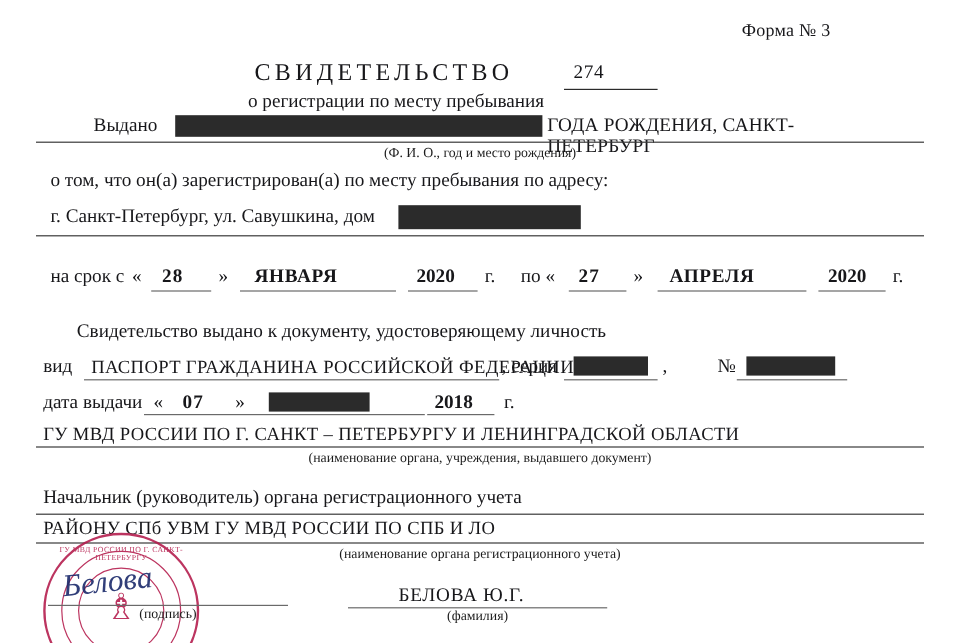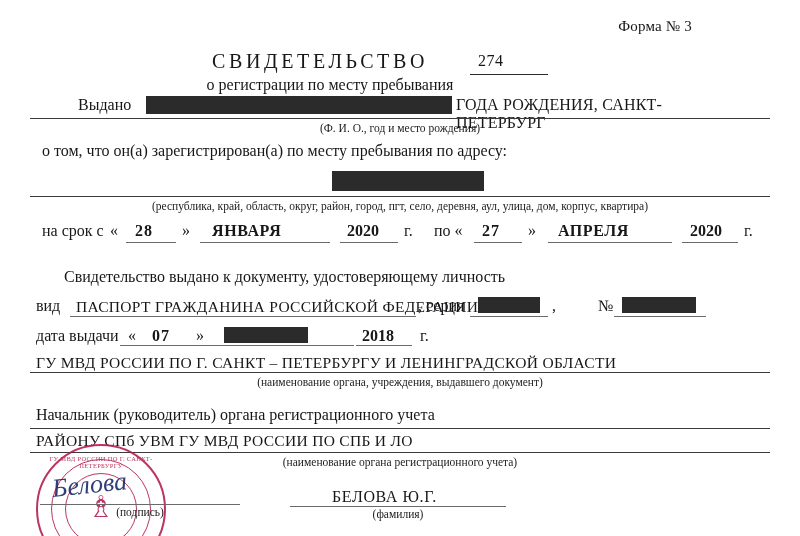--- a/index.html
+++ b/index.html
@@ -165,23 +165,23 @@
 
   <div class="abs row-label" style="left:78px; top:96px;">Выдано</div>
   <div class="abs redact" style="left:146px; top:96px; width:306px; height:18px;"></div>
   <div class="abs row-label" style="left:456px; top:96px; letter-spacing:0.2px;">ГОДА РОЖДЕНИЯ, САНКТ-ПЕТЕРБУРГ</div>
   <div class="abs line" style="left:30px; top:118px; width:740px;"></div>
 
   <div class="abs caption" style="left:30px; top:122px; width:740px;">(Ф. И. О., год и место рождения)</div>
 
   <div class="abs row-label" style="left:42px; top:142px;">о том, что он(а) зарегистрирован(а) по месту пребывания по адресу:</div>
 
+  <div class="abs row-label" style="left:42px; top:172px;">г. Санкт-Петербург, ул. Савушкина, дом</div>
   <div class="abs redact" style="left:332px; top:171px; width:152px; height:20px;"></div>
   <div class="abs line" style="left:30px; top:196px; width:740px;"></div>
-  <div class="abs caption" style="left:30px; top:200px; width:740px;">(республика, край, область, округ, район, город, пгт, село, деревня, аул, улица, дом, корпус, квартира)</div>
 
   <div class="abs kv" style="left:42px; top:222px;">на срок с</div>
   <div class="abs kv" style="left:110px; top:222px;">«</div>
   <div class="abs kv" style="left:135px; top:222px; font-weight:bold; letter-spacing:1px;">28</div>
   <div class="abs line-thin" style="left:126px; top:242px; width:50px;"></div>
   <div class="abs kv" style="left:182px; top:222px;">»</div>
   <div class="abs kv" style="left:212px; top:222px; font-weight:bold; letter-spacing:0.6px;">ЯНВАРЯ</div>
   <div class="abs line-thin" style="left:200px; top:242px; width:130px;"></div>
   <div class="abs kv" style="left:347px; top:222px; font-weight:bold;">2020</div>
   <div class="abs line-thin" style="left:340px; top:242px; width:58px;"></div>

